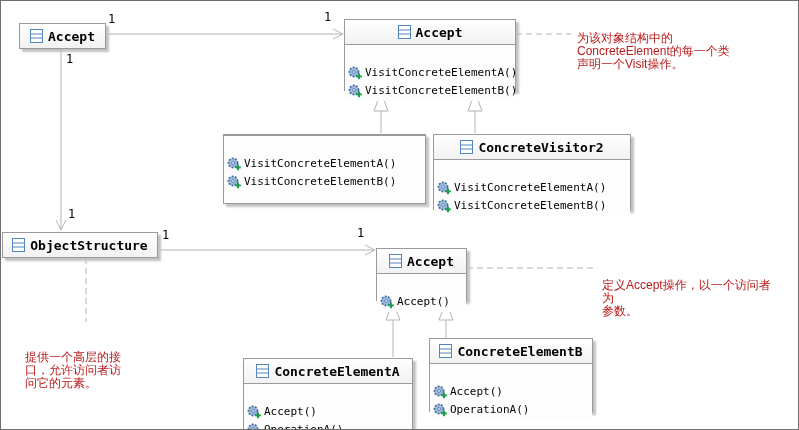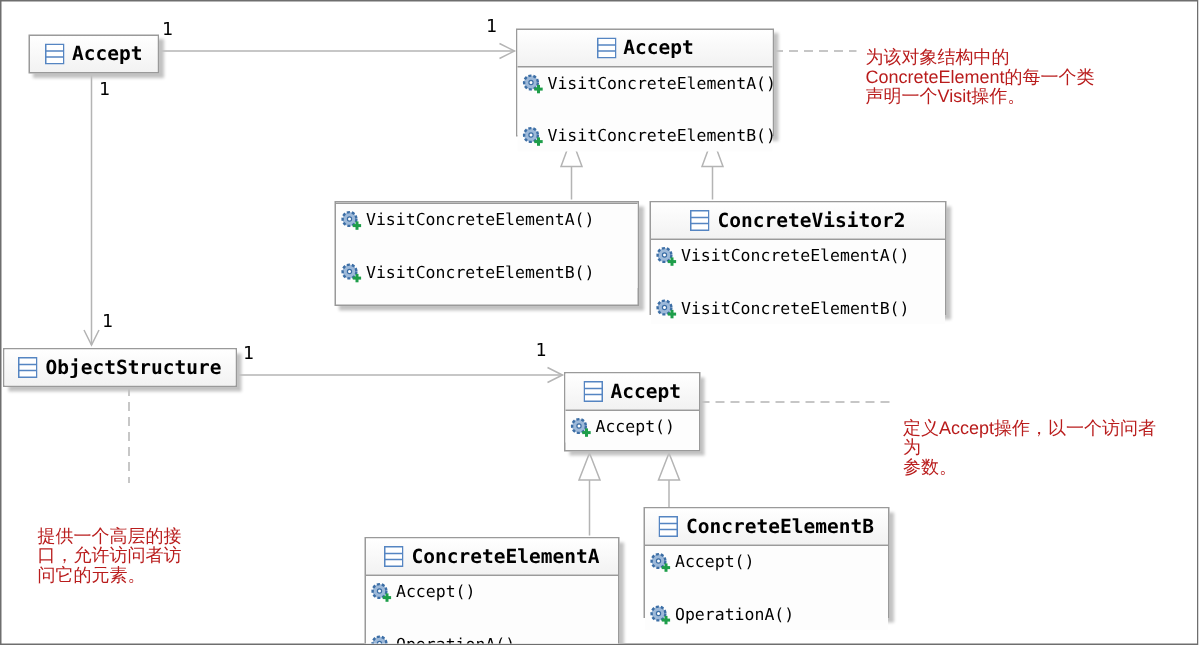--- a/index.html
+++ b/index.html
@@ -14,22 +14,22 @@
     position:absolute;background:#fdfdfd;border:1px solid #9a9a9a;
     box-shadow:3px 3px 2px #c2c2c2;
   }
   .cls-head{
     display:flex;align-items:center;justify-content:center;gap:5px;
     height:24px;font-weight:bold;font-size:13px;color:#000;
     background:linear-gradient(#ffffff,#f2f2f2);white-space:nowrap;
   }
   .solo .cls-head{height:100%;}
   .cls-body{
-    border-top:1px solid #9a9a9a;padding:3px 3px 2px 3px;
-    display:flex;flex-direction:column;gap:19px;background:#fdfdfd;
+    border-top:1px solid #9a9a9a;padding:20px 3px 2px 3px;
+    display:flex;flex-direction:column;gap:2px;background:#fdfdfd;
   }
   .mrow{display:flex;align-items:center;gap:3px;font-size:11px;line-height:16px;white-space:nowrap;color:#000;}
   .cicon,.micon{display:inline-flex;flex:0 0 auto;}
   .note{
     position:absolute;padding:2px 4px 2px 6px;
     font-family:"Liberation Sans","DejaVu Sans",sans-serif;
     font-size:12px;line-height:13px;color:#b91c1c;white-space:pre-line;
   }
   .note svg.noteshape{position:absolute;left:0;top:0;z-index:-1;}
   .note-text{position:relative;}

